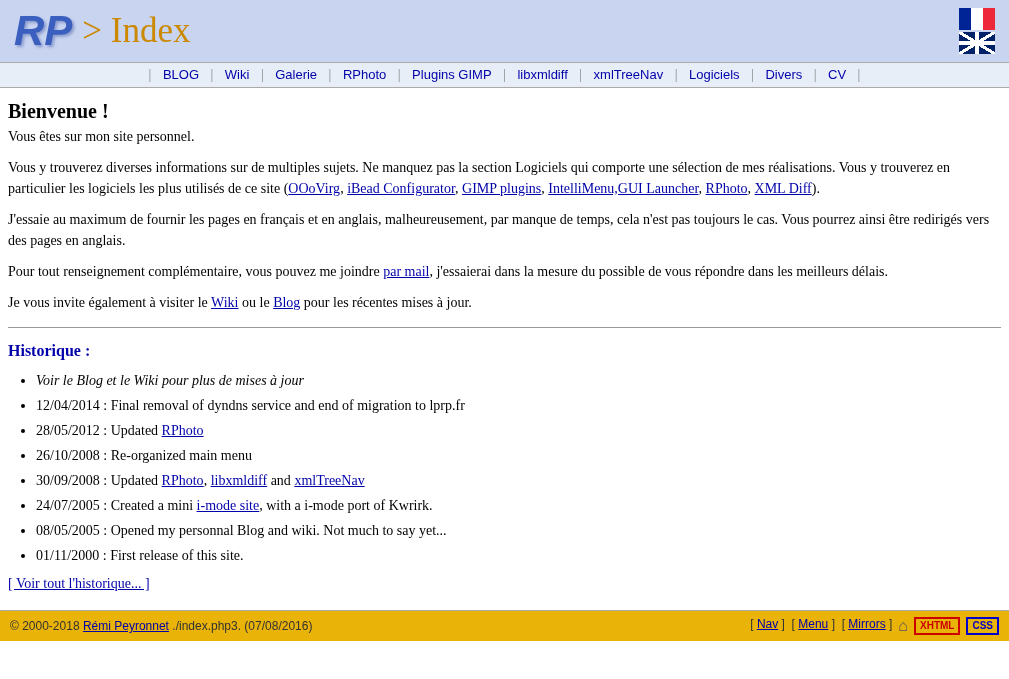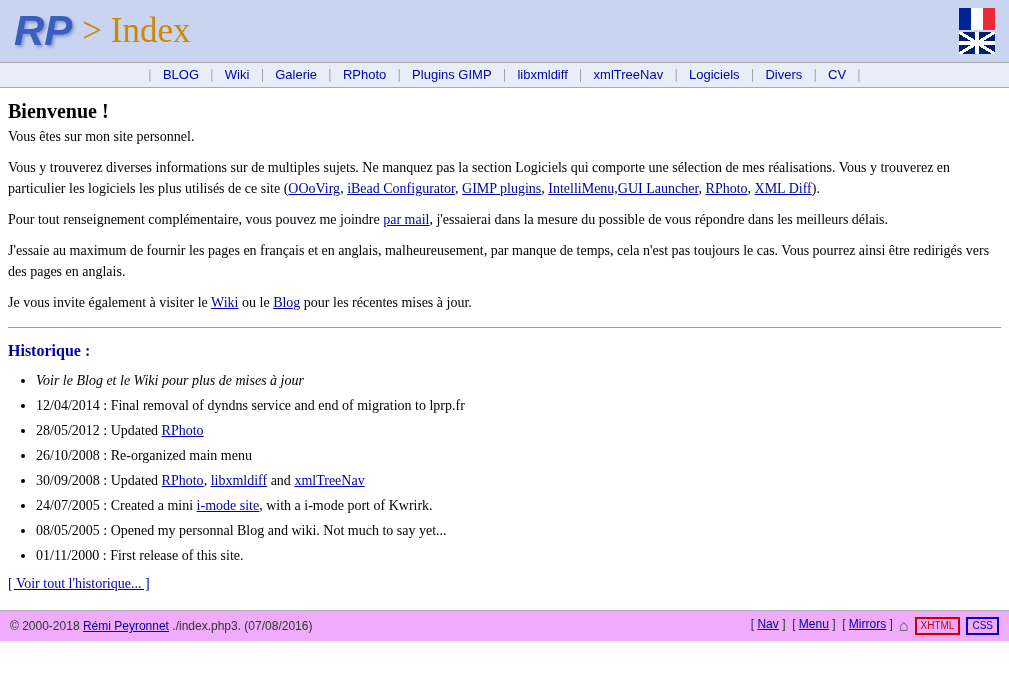--- a/index.html
+++ b/index.html
@@ -138,39 +138,39 @@
 
     .voir-tout {
       margin-bottom: 10px;
       font-family: serif;
       font-size: 14px;
     }
 
     
     #footer {
       border-top: 1px solid #aaa;
-      background: #f0abfc;
+      background: #eab308;
       padding: 6px 10px;
       display: flex;
       justify-content: space-between;
       align-items: center;
       font-size: 12px;
       font-family: sans-serif;
       color: #333;
     }
     #footer-left { }
     #footer-right {
       display: flex;
       gap: 6px;
     }
     .footer-badge {
       border: 2px solid #aaa;
       padding: 1px 4px;
       font-size: 10px;
-      font-weight: normal;
+      font-weight: bold;
       color: #333;
     }
     .badge-html { color: #c00; border-color: #c00; }
     .badge-css { color: #00c; border-color: #00c; }
 
     .home-icon {
       font-size: 16px;
       color: #555;
     }
   </style>
@@ -214,25 +214,25 @@
 
 <div id="main">
   <h1 class="welcome">Bienvenue !</h1>
 
   <p class="paragraph">Vous êtes sur mon site personnel.</p>
 
   <p class="paragraph">
     <span>Vous y trouverez diverses informations sur de multiples sujets. Ne manquez pas la section Logiciels qui comporte une sélection de mes réalisations. Vous y trouverez en particulier les logiciels les plus utilisés de ce site (</span><a href="#">OOoVirg</a>, <a href="#">iBead Configurator</a>, <a href="#">GIMP plugins</a>, <a href="#">IntelliMenu,GUI Launcher</a>, <a href="#">RPhoto</a>, <a href="#">XML Diff</a>).
   </p>
 
+  <p class="paragraph">J'essaie au maximum de fournir les pages en français et en anglais, malheureusement, par manque de temps, cela n'est pas toujours le cas. Vous pourrez ainsi être redirigés vers des pages en anglais.</p>
+
   <p class="paragraph">
     <span>Pour tout renseignement complémentaire, vous pouvez me joindre </span><a href="#">par mail</a><span>, j'essaierai dans la mesure du possible de vous répondre dans les meilleurs délais.</span>
   </p>
-
-  <p class="paragraph">J'essaie au maximum de fournir les pages en français et en anglais, malheureusement, par manque de temps, cela n'est pas toujours le cas. Vous pourrez ainsi être redirigés vers des pages en anglais.</p>
 
   <p class="paragraph">
     <span>Je vous invite également à visiter le </span><a href="#">Wiki</a><span> ou le </span><a href="#">Blog</a><span> pour les récentes mises à jour.</span>
   </p>
 
   <hr class="divider">
 
   <h2 class="historique">Historique :</h2>
 
   <ul class="history-list">

